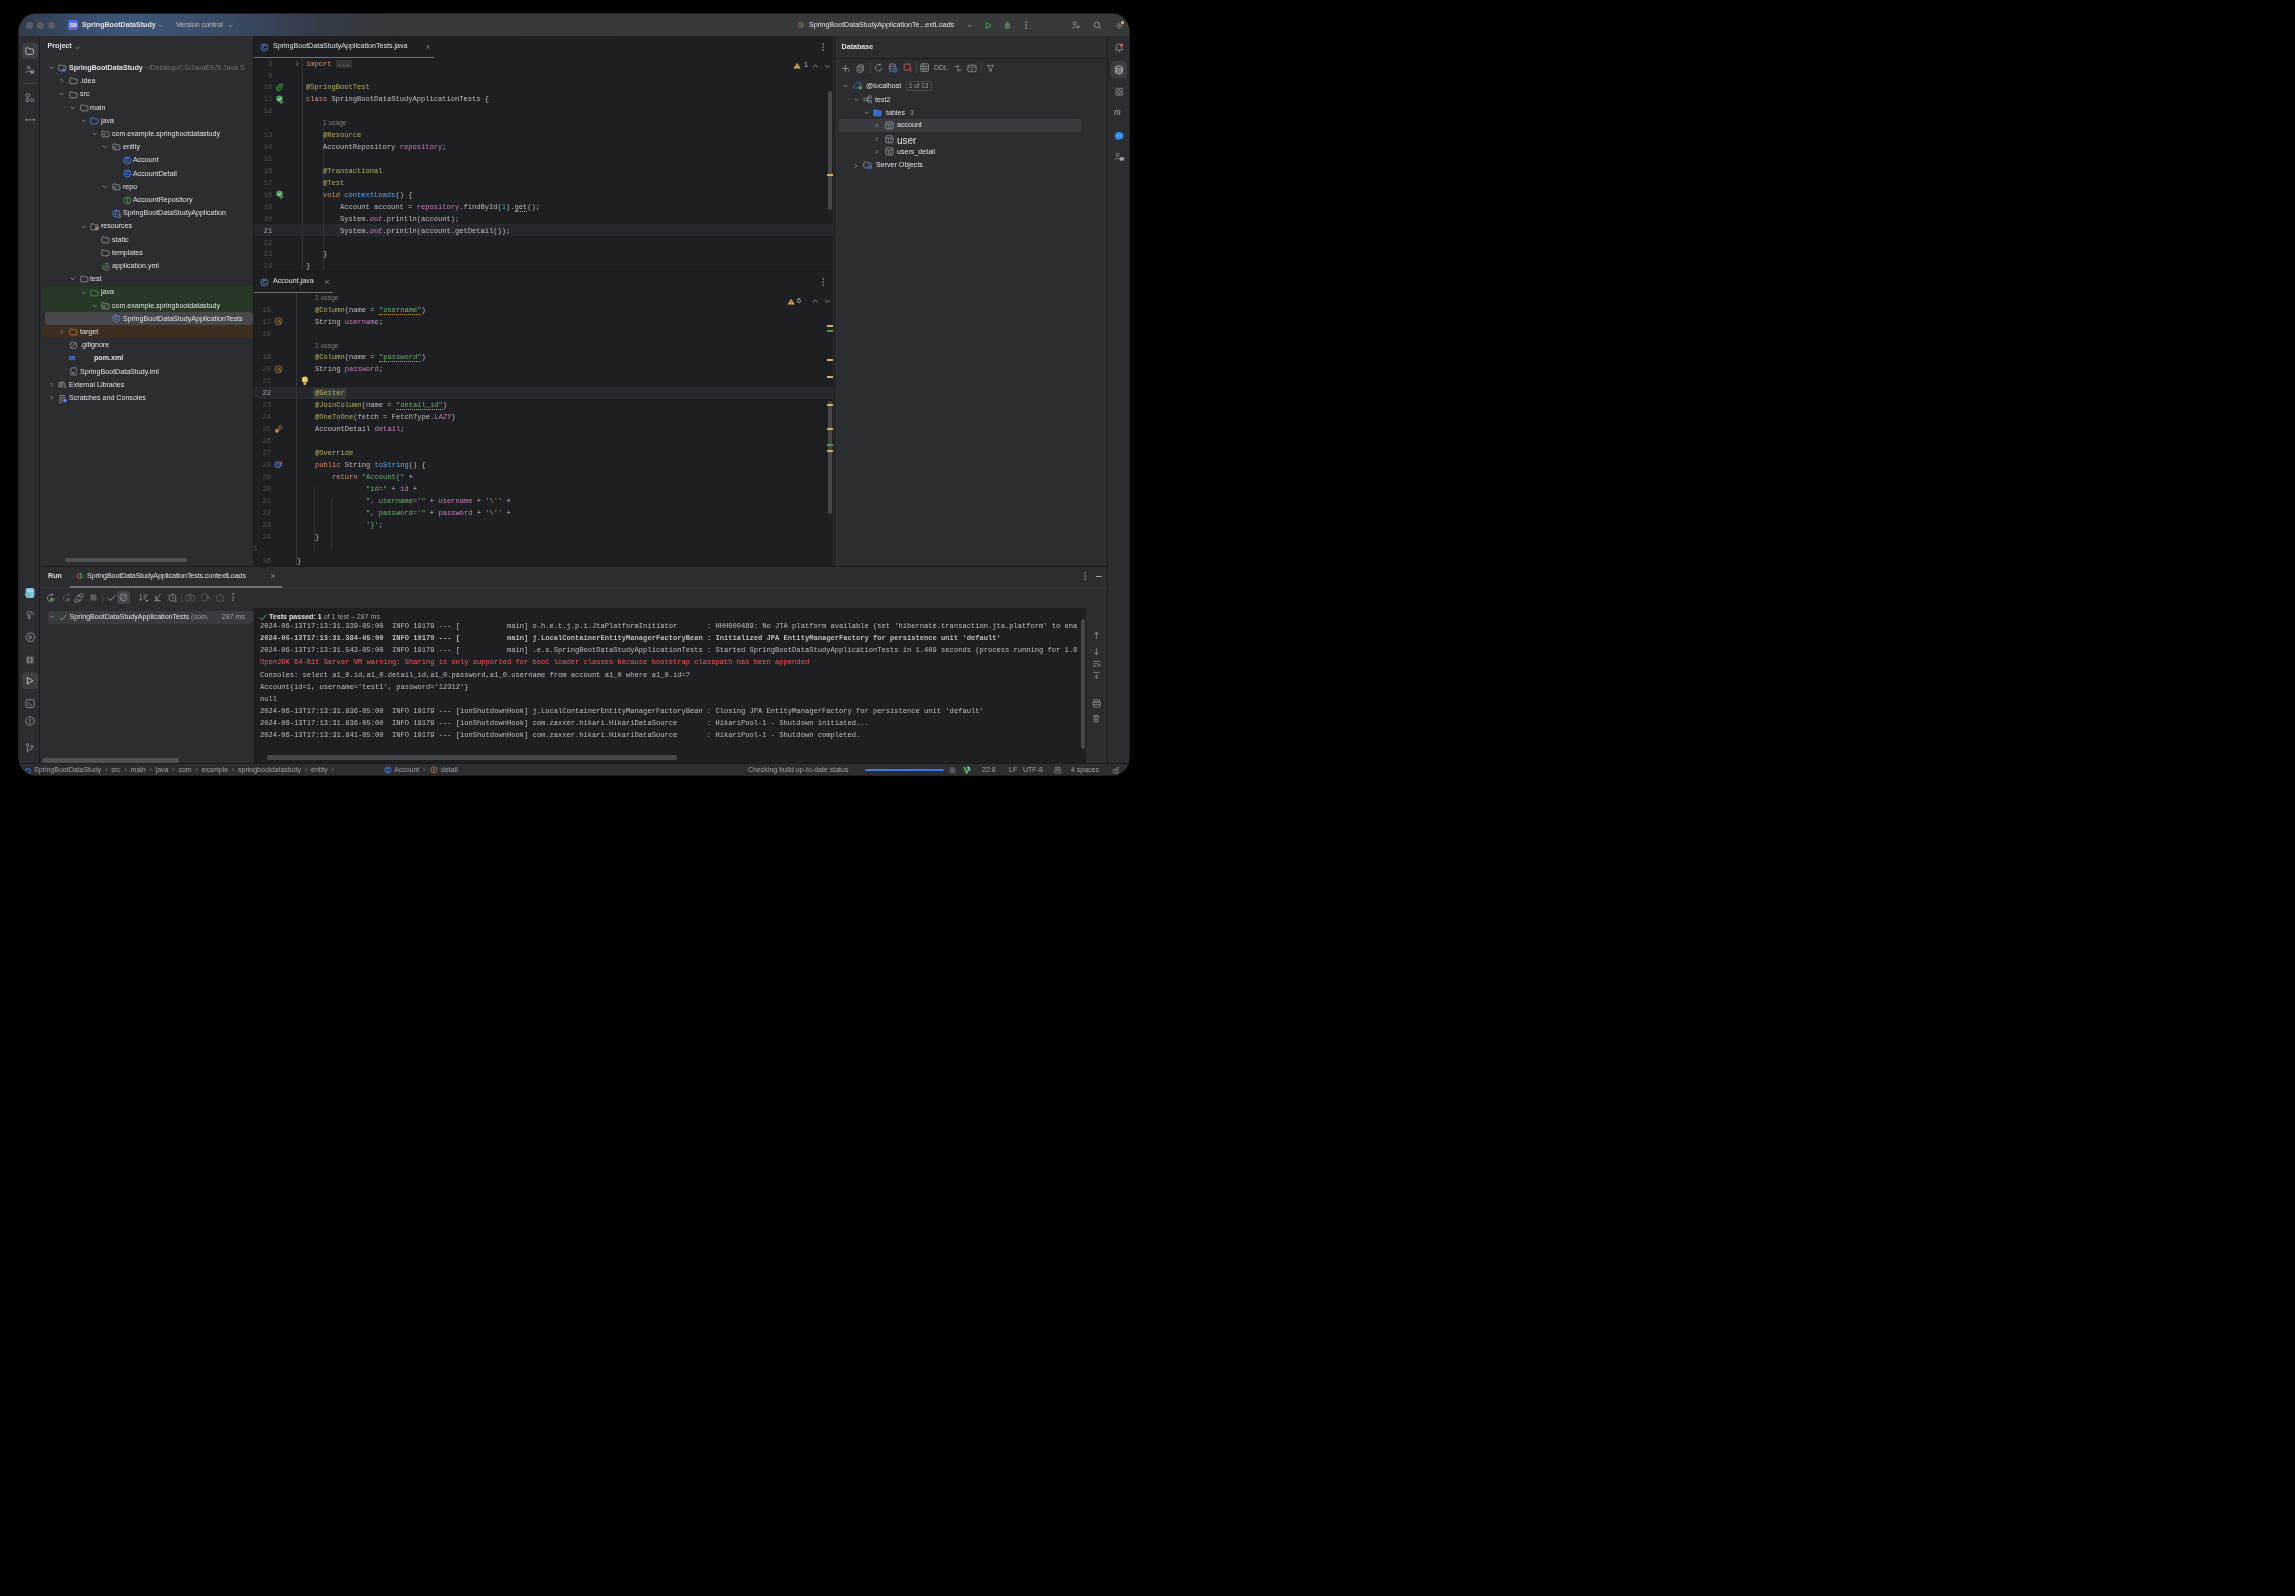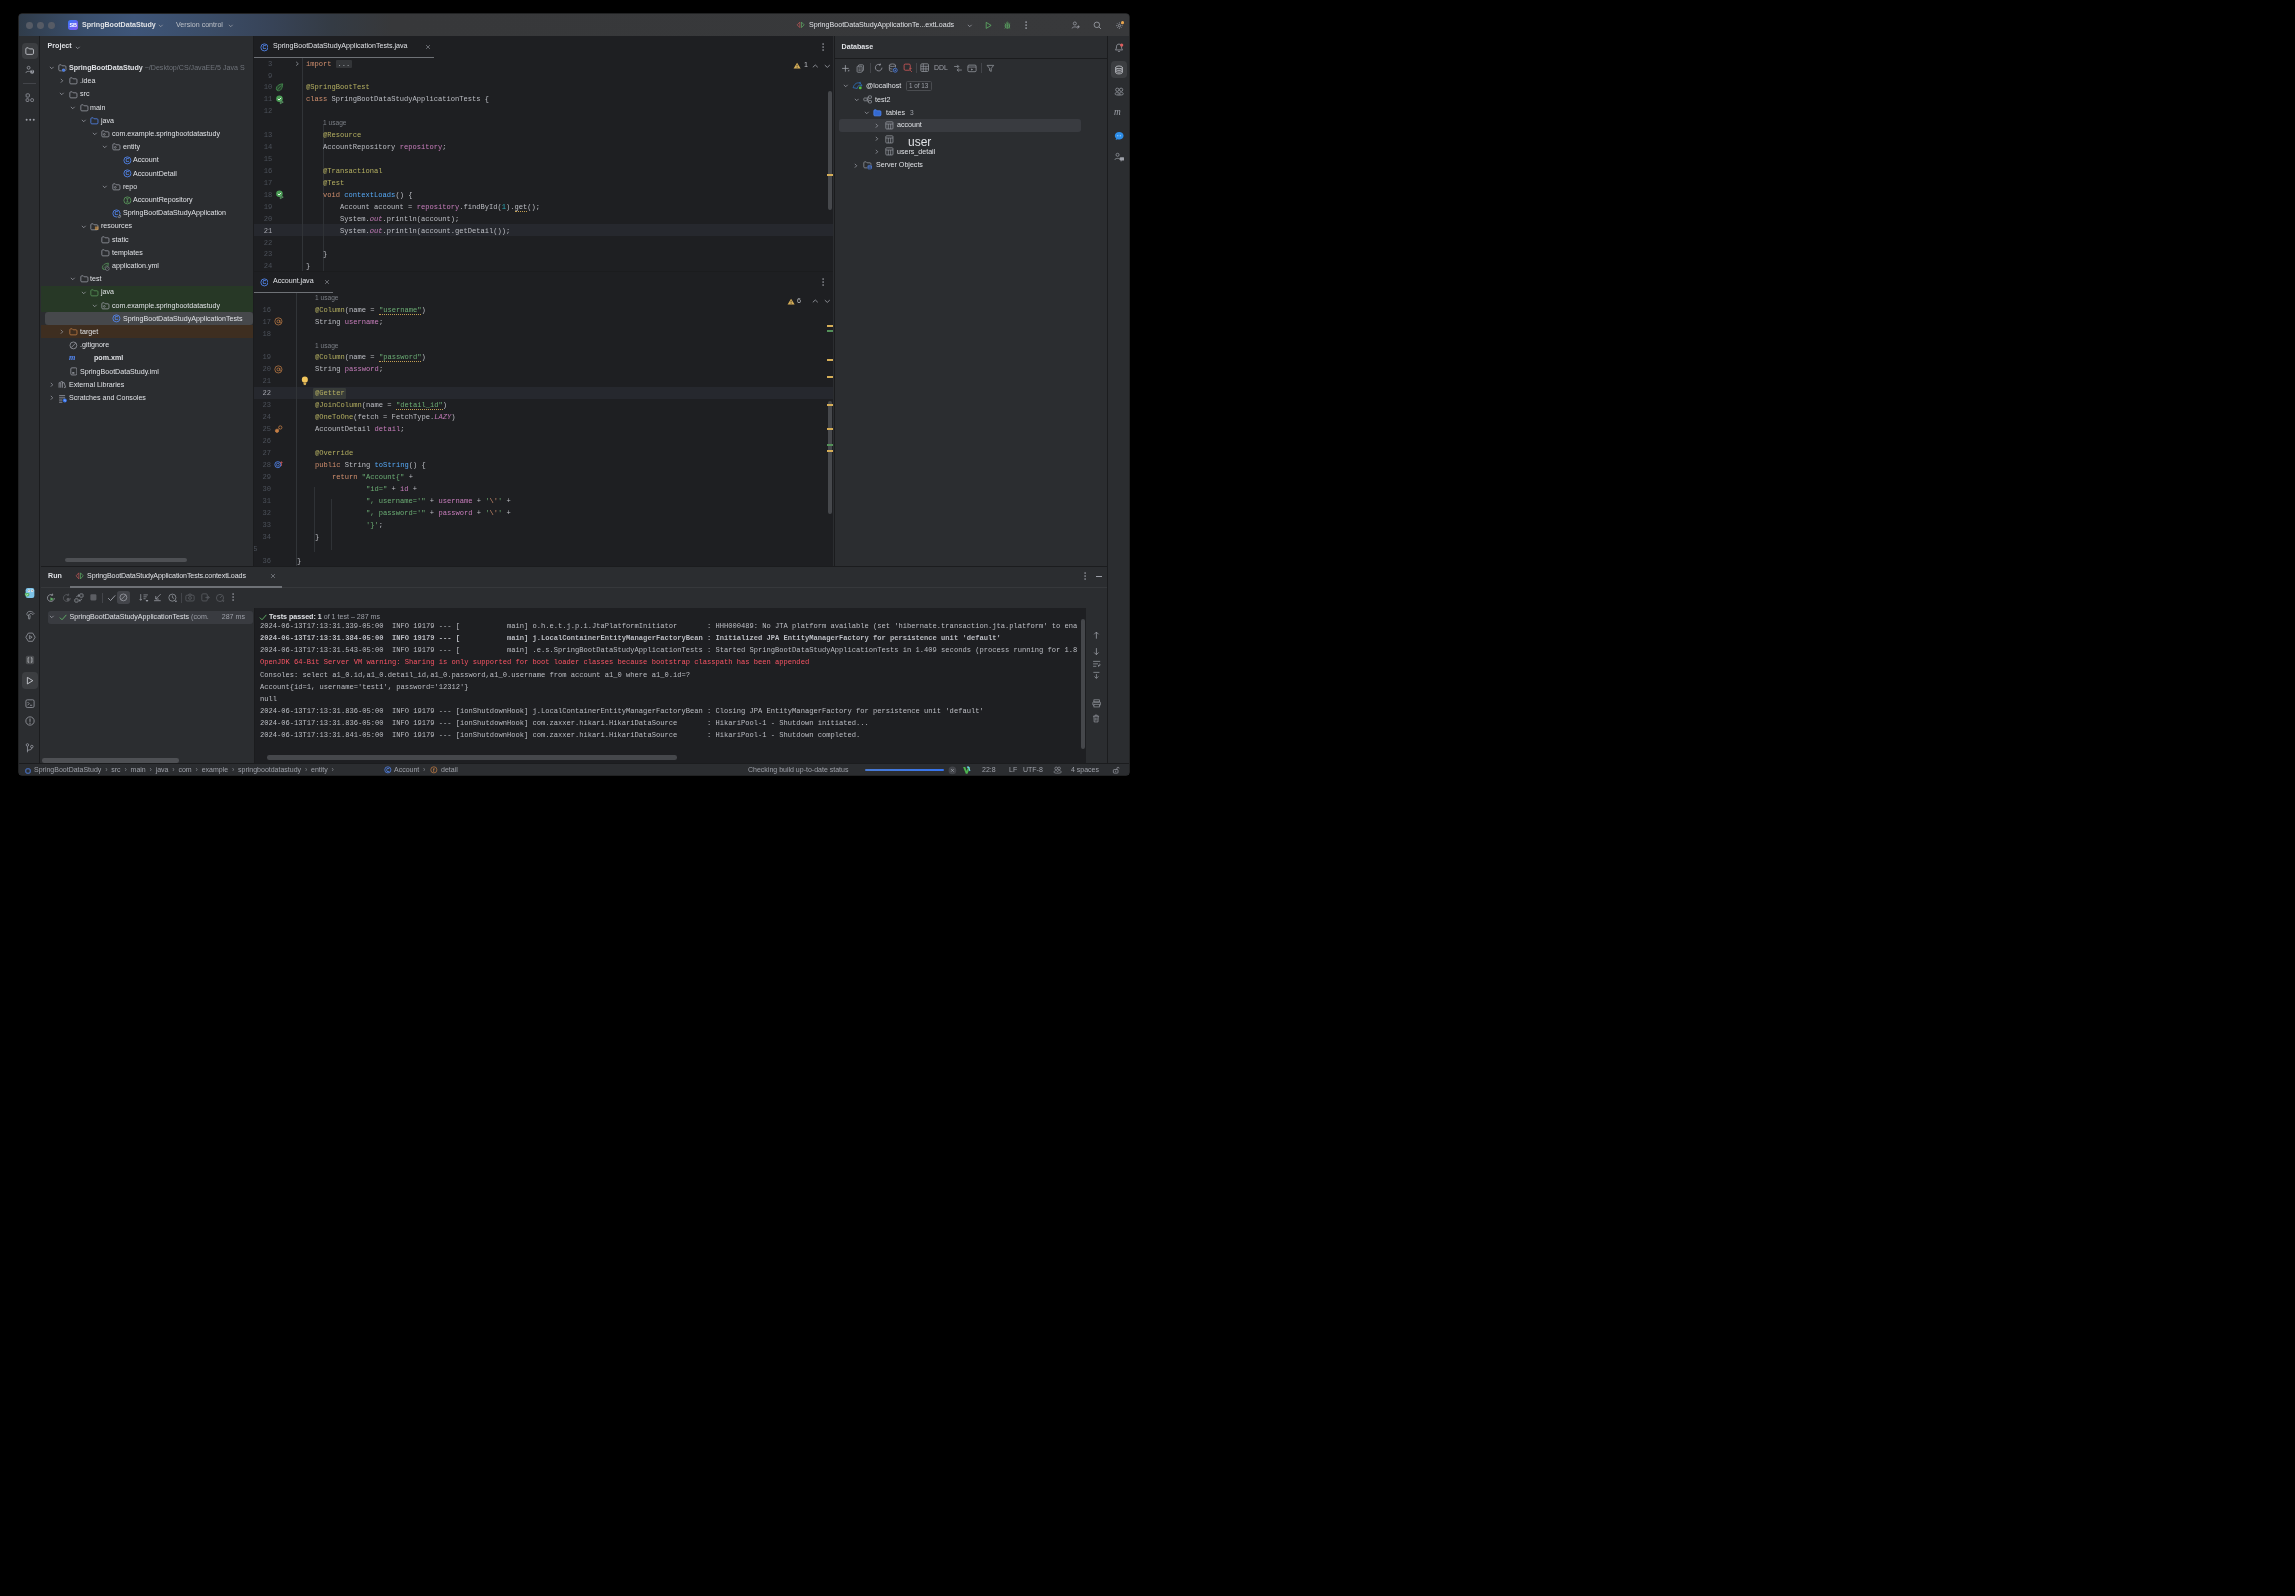--- a/index.html
+++ b/index.html
@@ -1,17 +1,17 @@
 <!DOCTYPE html>
 <html style="font-size:8.8px"><head>
 <meta charset="utf-8">
 <style>
 html,body{margin:0;padding:0;background:#000;width:1148px;height:798px;overflow:hidden;}
 *{box-sizing:border-box;}
-#win{position:absolute;left:19px;top:14.3px;width:1110px;height:761px;background:#1e1f22;border-radius:3px;overflow:hidden;box-shadow:0 0 0 0.5px rgba(120,125,130,.55);font-family:"Liberation Sans",sans-serif;}
+#win{position:absolute;left:19px;top:14.3px;width:1110px;height:761px;background:#1e1f22;border-radius:17px;overflow:hidden;box-shadow:0 0 0 0.5px rgba(120,125,130,.55);font-family:"Liberation Sans",sans-serif;}
 .abs{position:absolute;}
 #titlebar{position:absolute;left:0;top:0;width:1110px;height:22px;background:linear-gradient(to right,#303c4a 0px,#3a4f6d 66px,#3e5578 115px,#3b4d68 187px,#374357 253px,#343b44 313px,#37383a 373px,#38393b 100%);}
 .tl{position:absolute;top:7.6px;width:6.8px;height:6.8px;border-radius:50%;background:#565b65;}
 #ttext{position:absolute;top:0;height:22px;line-height:22px;color:#dfe1e5;font-size:7.1px;}
 #sb{position:absolute;left:49px;top:5.8px;width:10.4px;height:10.4px;border-radius:2.7px;background:linear-gradient(135deg,#3e74f6 10%,#6f5cf3 75%,#8456f1 100%);color:#fff;font-size:5.5px;font-weight:bold;text-align:center;line-height:10.4px;}
 #main{position:absolute;left:0;top:22px;width:1110px;height:727px;background:#2b2d30;}
 #leftstrip{position:absolute;left:0;top:0;width:21.4px;height:727px;background:#2b2d30;border-right:0.5px solid #1b1c1e;}
 #project{position:absolute;left:22px;top:0;width:213px;height:529px;background:#2b2d30;overflow:hidden;}
 #centercol{position:absolute;left:234px;top:0;width:580px;height:530px;background:#1e1f22;border-left:0.5px solid #1b1c1e;overflow:hidden;}
 #dbpanel{position:absolute;left:815px;top:0;width:273px;height:530px;background:#2b2d30;border-left:0.5px solid #1b1c1e;overflow:hidden;}
@@ -598,21 +598,21 @@
           <path d="M1.5 5.5 L14.5 5.5 M6 5.5 L6 14.5 M10.3 5.5 L10.3 14.5" stroke="#9da0a8" stroke-width="1.2"></path>
         </svg>
       <div class="abs" style="left:62px;top:85px;font-size:7.1px;color:#dfe1e5;white-space:nowrap;">account</div>
       <svg class="ic" style="left:40px;top:100px;" width="3.8" height="5.5" viewBox="0 0 7 10">
           <path d="M1.5 1.5 L5 5 L1.5 8.5" stroke="#9da0a8" stroke-width="1.4" fill="none"></path>
         </svg>
       <svg class="ic" style="left:50px;top:99px;" width="8.8" height="8.8" viewBox="0 0 16 16">
           <rect x="1.5" y="1.5" width="13" height="13" rx="1.5" fill="none" stroke="#9da0a8" stroke-width="1.3"></rect>
           <path d="M1.5 5.5 L14.5 5.5 M6 5.5 L6 14.5 M10.3 5.5 L10.3 14.5" stroke="#9da0a8" stroke-width="1.2"></path>
         </svg>
-      <div class="abs" style="left:73px;top:99px;font-size:12px;color:#dfe1e5;white-space:nowrap;">user</div>
+      <div class="abs" style="left:62px;top:99px;font-size:10px;color:#dfe1e5;white-space:nowrap;">user</div>
       <svg class="ic" style="left:40px;top:113px;" width="3.8" height="5.5" viewBox="0 0 7 10">
           <path d="M1.5 1.5 L5 5 L1.5 8.5" stroke="#9da0a8" stroke-width="1.4" fill="none"></path>
         </svg>
       <svg class="ic" style="left:50px;top:111px;" width="8.8" height="8.8" viewBox="0 0 16 16">
           <rect x="1.5" y="1.5" width="13" height="13" rx="1.5" fill="none" stroke="#9da0a8" stroke-width="1.3"></rect>
           <path d="M1.5 5.5 L14.5 5.5 M6 5.5 L6 14.5 M10.3 5.5 L10.3 14.5" stroke="#9da0a8" stroke-width="1.2"></path>
         </svg>
       <div class="abs" style="left:62px;top:112px;font-size:7.1px;color:#dfe1e5;white-space:nowrap;">users_detail</div>
       <svg class="ic" style="left:19px;top:127px;" width="3.8" height="5.5" viewBox="0 0 7 10">
           <path d="M1.5 1.5 L5 5 L1.5 8.5" stroke="#9da0a8" stroke-width="1.4" fill="none"></path>

